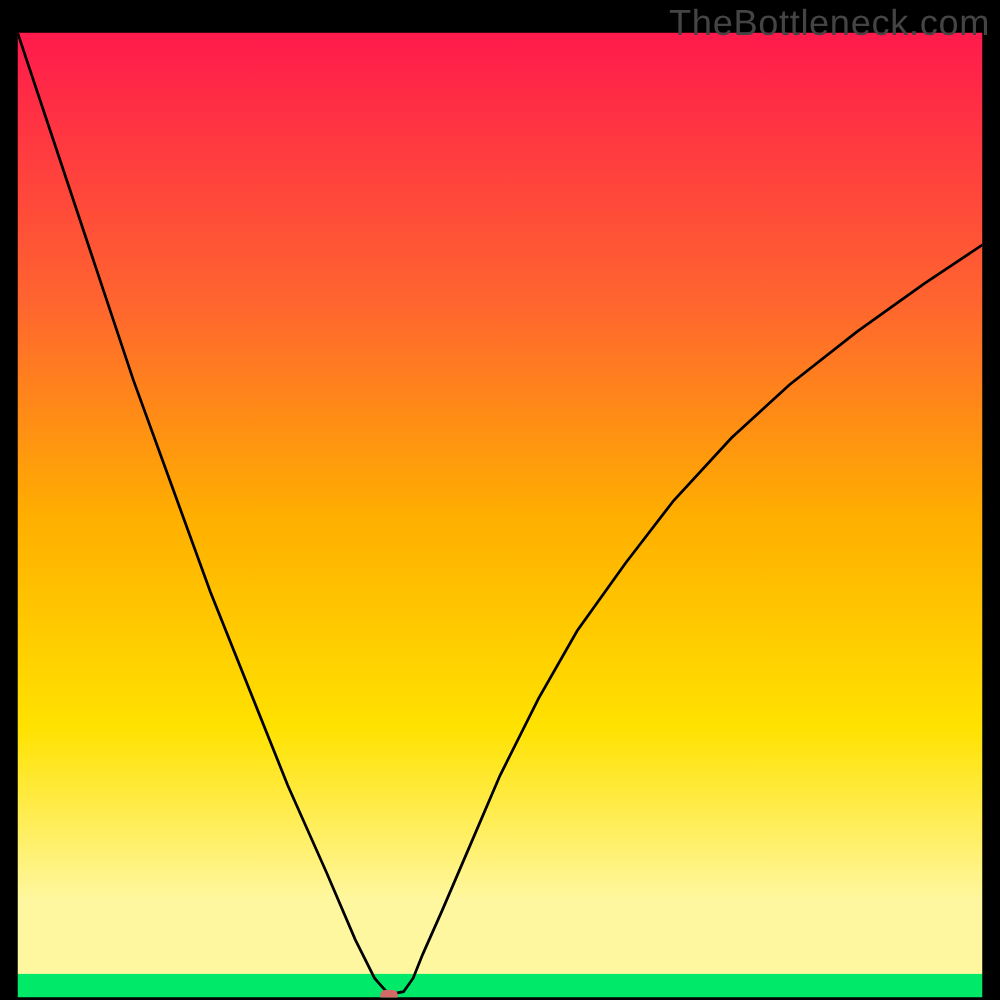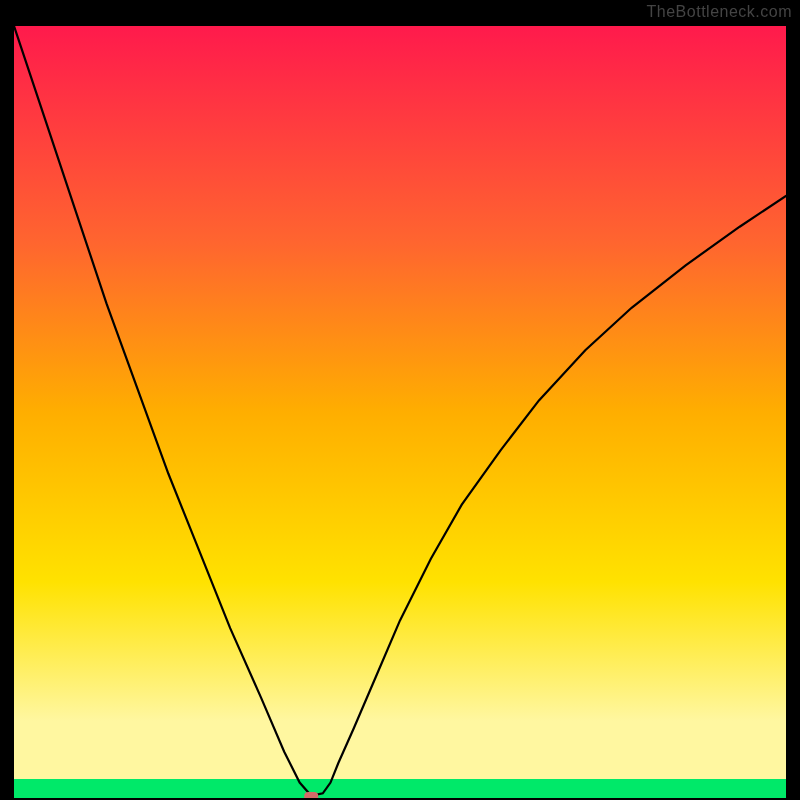--- a/index.html
+++ b/index.html
@@ -24,21 +24,21 @@
     left: 14px;
     top: 26px;
     width: 772px;
     height: 772px;
   }
   .watermark {
     position: absolute;
     top: 3px;
     right: 8px;
     color: #444;
-    font-size: 16px;
+    font-size: 29px;
     font-weight: 500;
     letter-spacing: 0.5px;
     user-select: none;
   }
   svg { display: block; }
 </style>
 </head>
 <body>
 
 <div class="frame"></div>

